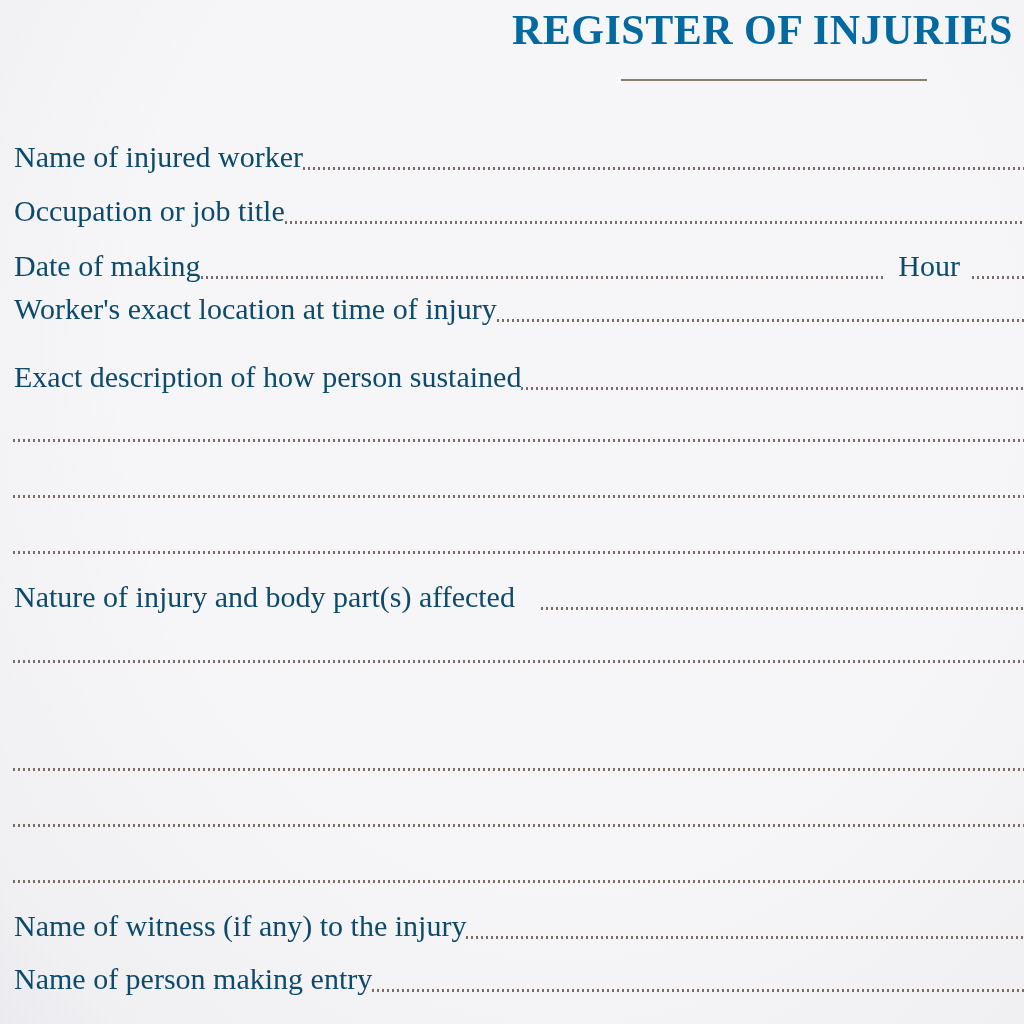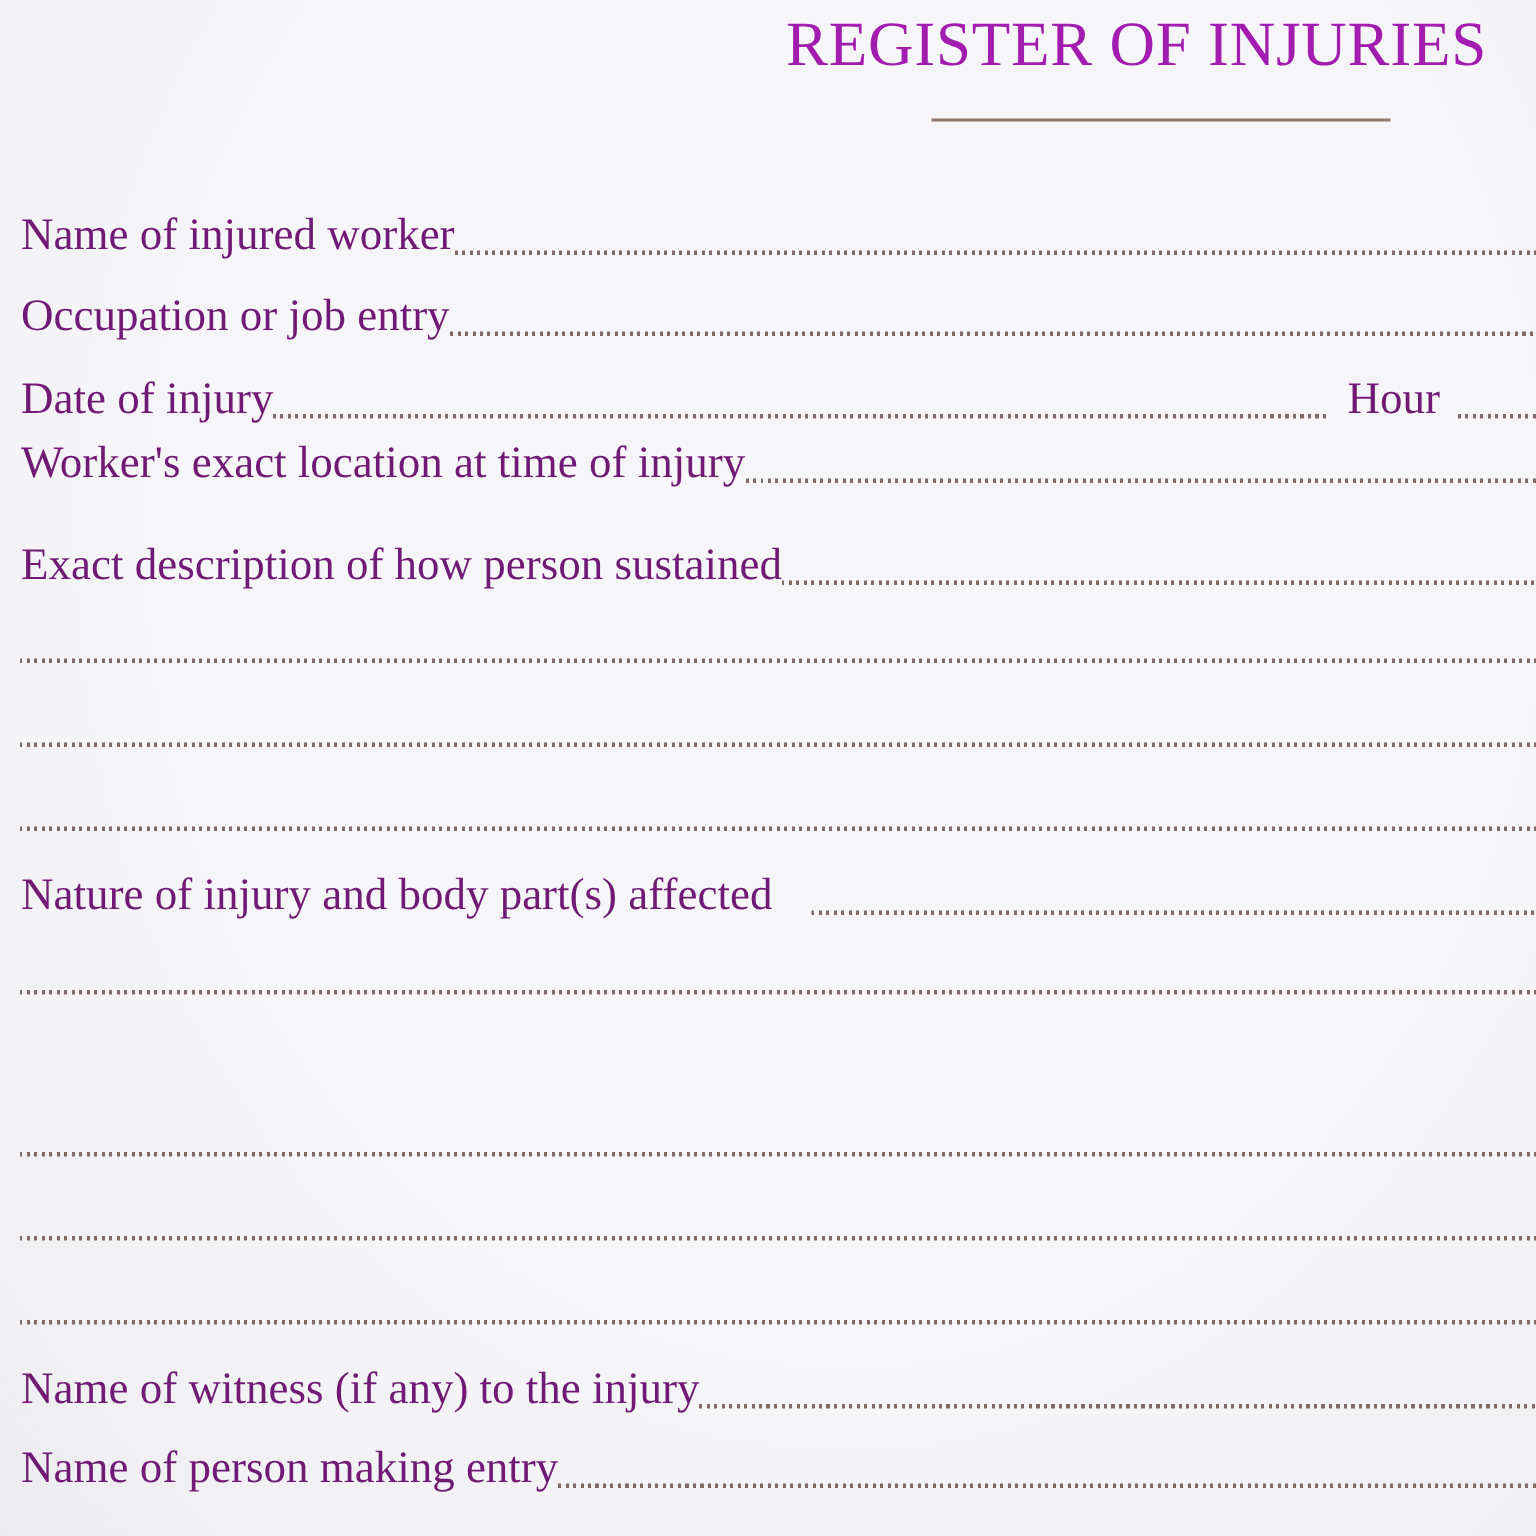--- a/index.html
+++ b/index.html
@@ -13,27 +13,27 @@
     overflow: hidden;
     font-family: "Liberation Serif", "DejaVu Serif", serif;
     background: radial-gradient(ellipse at 55% 35%, #f6f5f7 55%, #f0eff2 90%, #ebeaee 100%);
   }
   .page {
     position: absolute;
     inset: 0;
   }
   .form-title {
     position: absolute;
-    left: 524px;
+    left: 512px;
     top: 6px;
     width: 500px;
     font-size: 42px;
-    font-weight: normal;
+    font-weight: bold;
     letter-spacing: 0.5px;
-    color: #a21caf;
+    color: #0369a1;
     white-space: nowrap;
   }
   .title-underline {
     position: absolute;
     left: 621px;
     top: 79px;
     width: 306px;
     height: 2px;
     background: #8c7c6e;
   }
@@ -41,21 +41,21 @@
     position: absolute;
     left: 14px;
     right: 0;
     height: 38px;
     display: flex;
     align-items: flex-end;
   }
   .label {
     font-size: 30px;
     line-height: 38px;
-    color: #701a75;
+    color: #0c4a6e;
     white-space: nowrap;
     flex: 0 0 auto;
   }
   .dots {
     flex: 1 1 auto;
     height: 3px;
     margin-bottom: 6px;
     background-image: repeating-linear-gradient(to right, #7c6c67 0px, #7c6c67 2px, transparent 2px, transparent 5px);
   }
   .dots.fixed {
@@ -81,26 +81,26 @@
 
   <div class="form-title">REGISTER OF INJURIES</div>
   <div class="title-underline"></div>
 
   <div class="row" style="top:138px">
     <span class="label">Name of injured worker</span>
     <span class="dots"></span>
   </div>
 
   <div class="row" style="top:192px">
-    <span class="label">Occupation or job entry</span>
+    <span class="label">Occupation or job title</span>
     <span class="dots"></span>
   </div>
 
   <div class="row" style="top:247px">
-    <span class="label">Date of injury</span>
+    <span class="label">Date of making</span>
     <span class="dots"></span>
     <span class="label hour-label">Hour</span>
     <span class="dots fixed" style="width:52px"></span>
   </div>
 
   <div class="row" style="top:290px">
     <span class="label">Worker's exact location at time of injury</span>
     <span class="dots"></span>
   </div>
 

